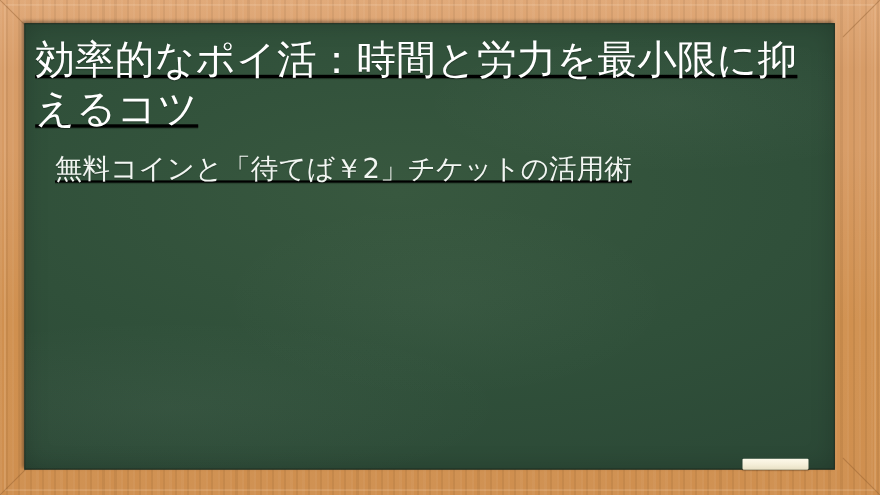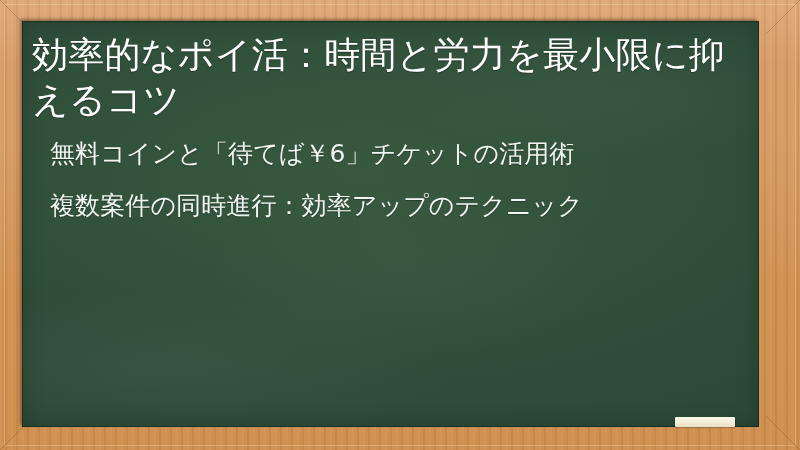--- a/index.html
+++ b/index.html
@@ -88,20 +88,21 @@
       radial-gradient(60% 28% at 18% 86%, rgba(220,235,220,0.045), rgba(0,0,0,0) 70%),
       radial-gradient(44% 22% at 80% 18%, rgba(220,235,220,0.035), rgba(0,0,0,0) 72%),
       radial-gradient(38% 30% at 52% 62%, rgba(210,230,215,0.030), rgba(0,0,0,0) 75%);
   }
 
   
   .board-inner {
     position: relative;
     z-index: 2;
     padding: 6px 14px 0 10px;
+    text-decoration: underline;
   }
 
   .title {
     color: #ffffff;
     font-size: 36px;
     line-height: 1.26;
     font-weight: 400;
     letter-spacing: 0.2px;
     margin: 0;
     padding: 5px 0 0 0;
@@ -164,22 +165,21 @@
     <div class="board-dust"></div>
 
     <div class="board-inner">
 
       <h1 class="title">
         <span>効率的なポイ活：時間と労力を最小限</span><wbr>
         <span>に抑えるコツ</span>
       </h1>
 
       <ul class="bullets">
-        <li>無料コインと「待てば￥6」チケットの活用術</li>
-        <li>複数案件の同時進行：効率アップのテクニック</li>
+        <li>無料コインと「待てば￥2」チケットの活用術</li>
       </ul>
 
     </div>
   </div>
 
   <div class="chalk-stick"></div>
 
 </div>
 
 </body></html>

